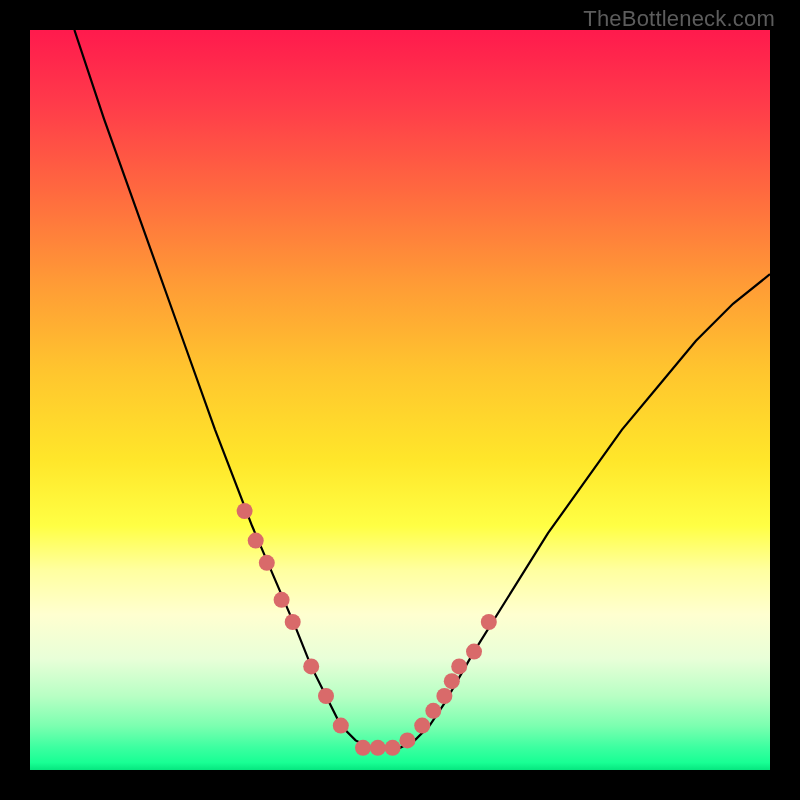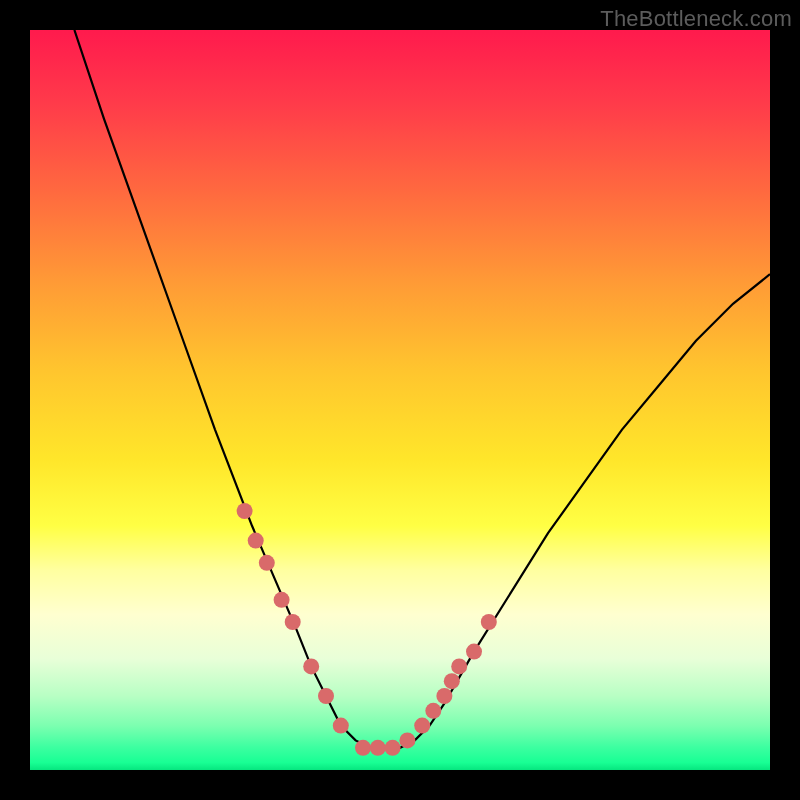--- a/index.html
+++ b/index.html
@@ -38,21 +38,21 @@
       #b8ffc4 90%,
       #7cffb0 94%,
       #3bffa0 97%,
       #18ff94 99%,
       #06e67f 100%
     );
   }
   .watermark {
     position: absolute;
     top: 6px;
-    right: 8px;
+    right: 25px;
     color: #5c5c5c;
     font-size: 22px;
     font-weight: 400;
     letter-spacing: 0.2px;
   }
   svg.curve {
     position: absolute;
     left: 0;
     top: 0;
     width: 740px;

